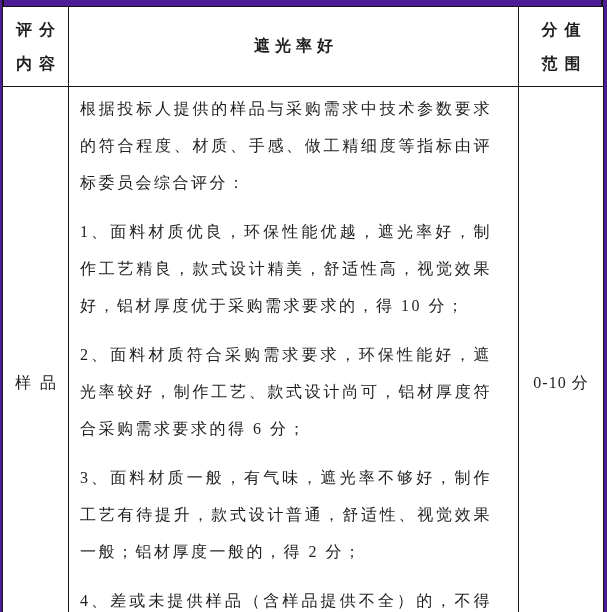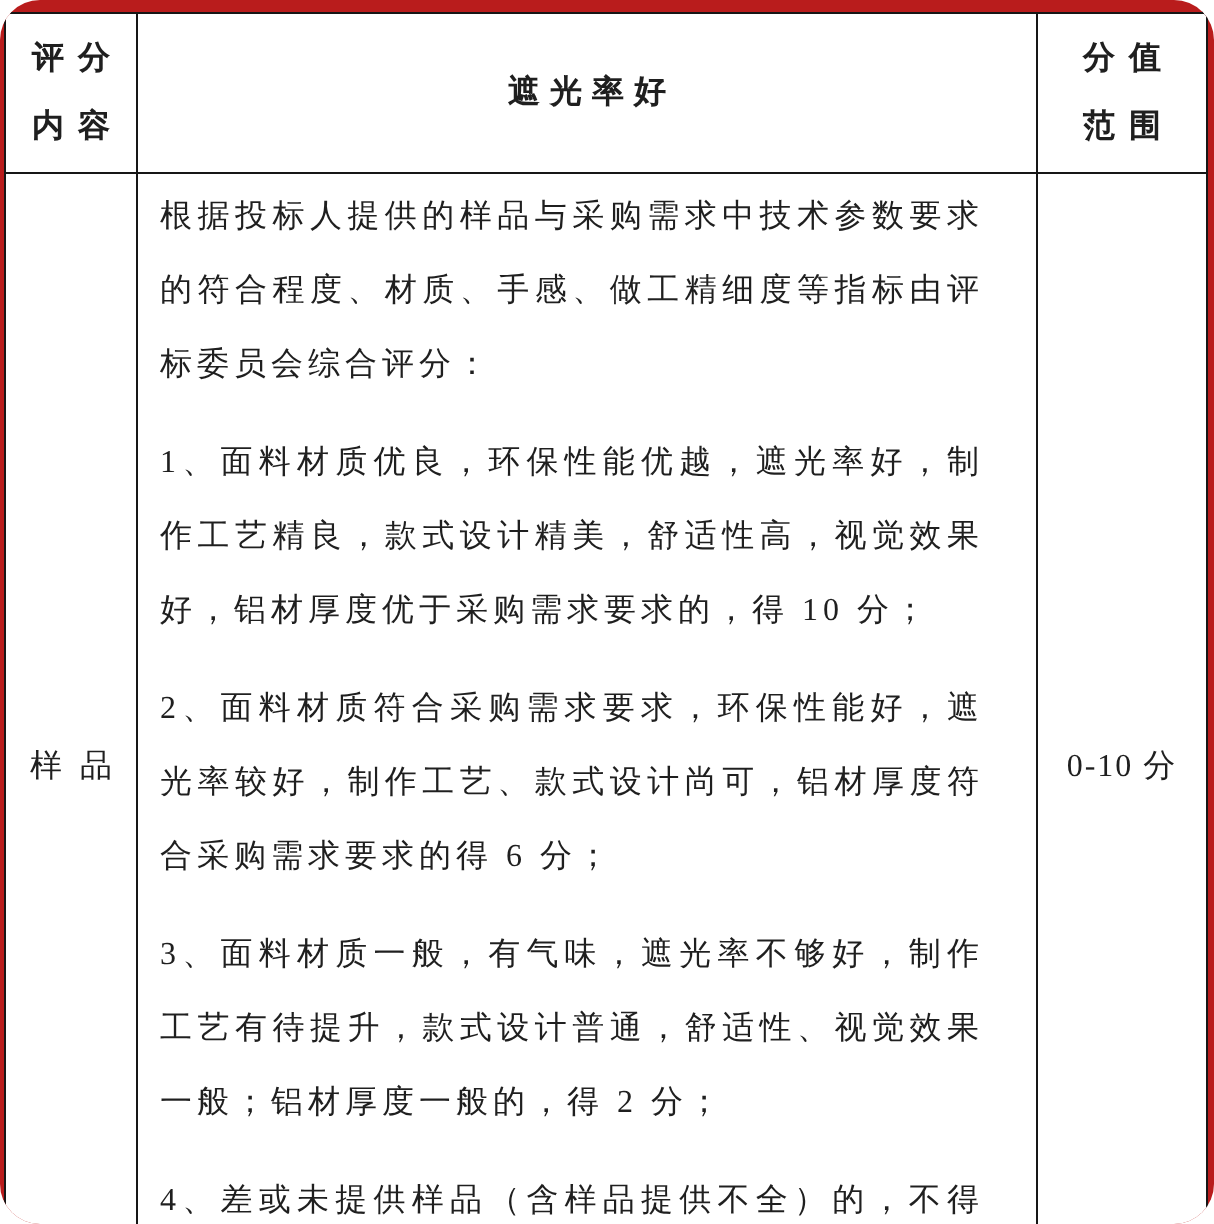--- a/index.html
+++ b/index.html
@@ -4,25 +4,24 @@
 <style>
   html, body {
     margin: 0;
     padding: 0;
     background: #ffffff;
   }
   .sheet {
     position: relative;
     width: 607px;
     height: 612px;
-    background: #b91c1c;
+    background: #4c1d95;
     overflow: hidden;
     font-family: "Liberation Serif", "DejaVu Serif", serif;
     color: #1f1f1f;
-    border-radius: 20px;
   }
   
   .stub {
     position: absolute;
     top: 0;
     width: 2px;
     height: 8px;
     background: #161616;
   }
   .stub-left  { left: 2px; }

